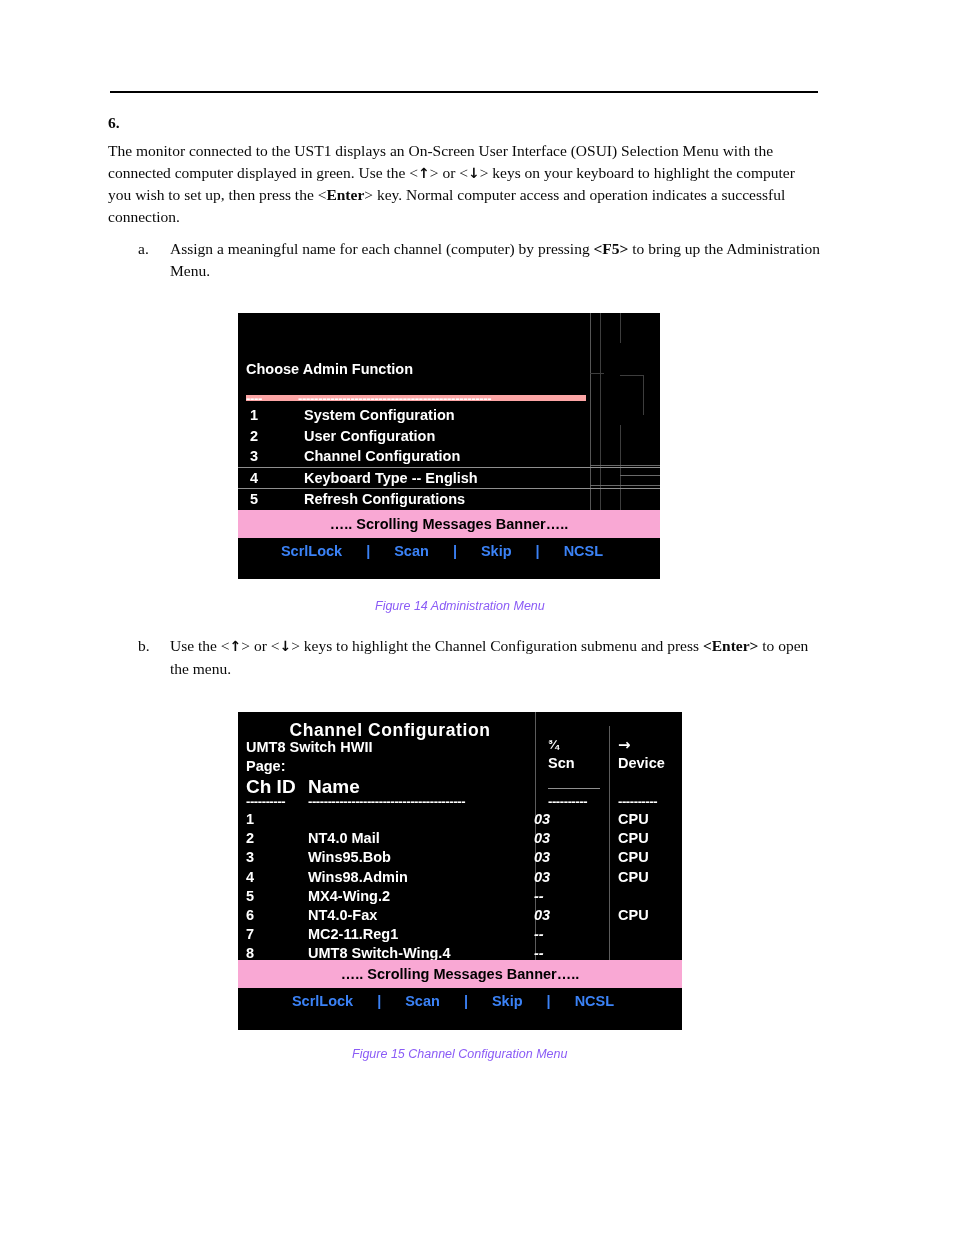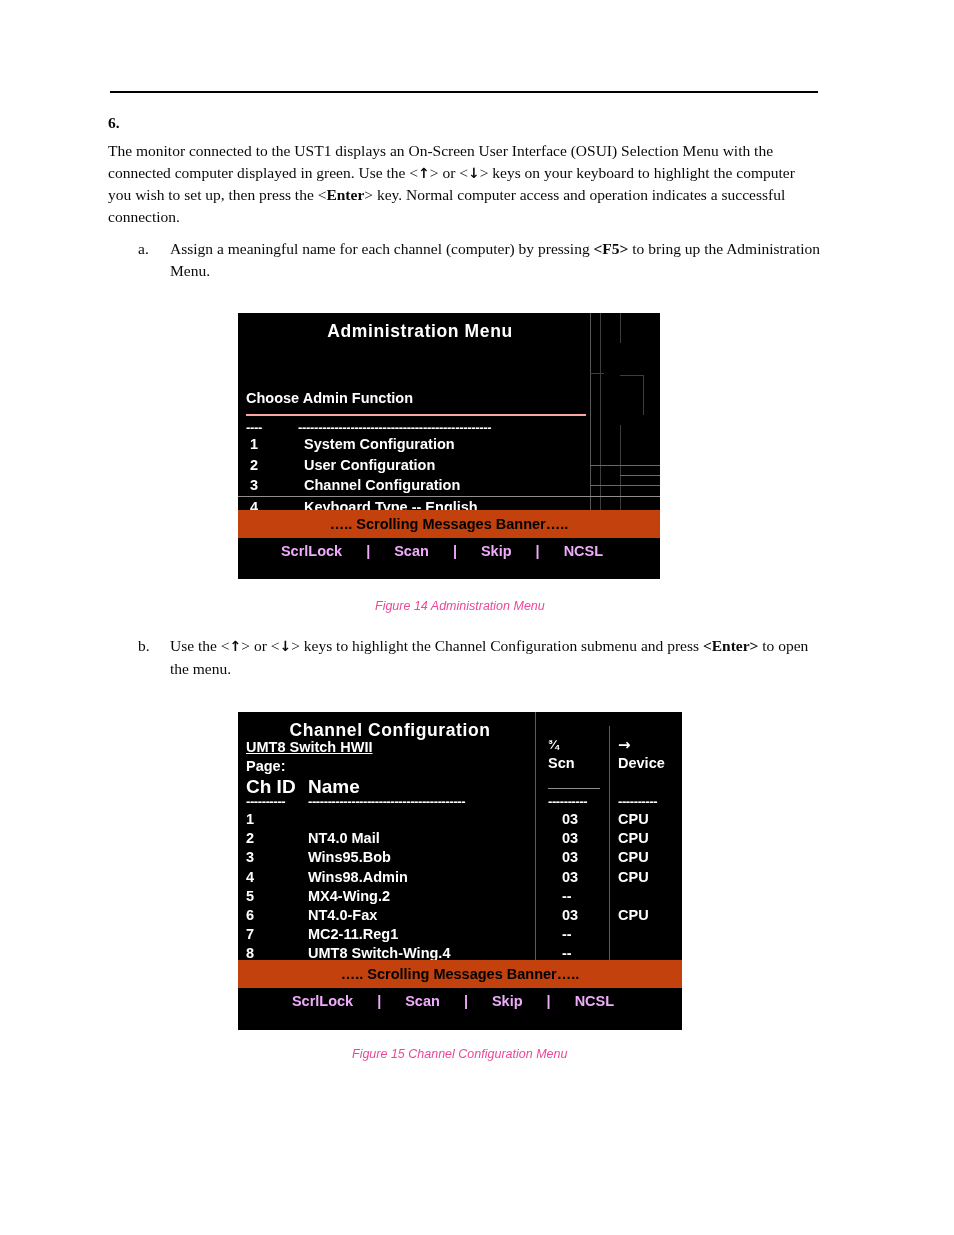--- a/index.html
+++ b/index.html
@@ -112,22 +112,22 @@
   .artifact-h { height: 1px; }
 
   
   .f14-body { position: relative; padding: 0 8px; }
   .f14-prompt {
     position: absolute;
     left: 8px;
     top: 48px;
     font-size: 14.5px;
     width: 340px;
-    border-bottom: 2px solid #fca5a5;
-    padding-bottom: 8px;
+    border-bottom: 6px solid #fca5a5;
+    padding-bottom: 18px;
   }
   .f14-dashes {
     position: absolute;
     left: 8px;
     top: 78px;
     font-size: 13px;
     letter-spacing: -0.3px;
     white-space: nowrap;
   }
   .f14-dash-a { display: inline-block; width: 52px; }
@@ -149,21 +149,21 @@
   .f14-item.rule-bottom { border-bottom: 1px solid #8f8f8f; }
   .f14-kbd-sep { padding: 0 4px; }
 
   
   .f15-sub {
     position: absolute;
     left: 8px;
     font-size: 14.5px;
     white-space: nowrap;
   }
-  #f15-switch { top: 27px; text-decoration: underline; }
+  #f15-switch { top: 27px; }
   #f15-page { top: 45.5px; }
   .f15-colhead {
     position: absolute;
     top: 64px;
     left: 8px;
     font-size: 19px;
   }
   .f15-colhead .ch { display: inline-block; width: 62px; }
   .f15-scn-head {
     position: absolute;
@@ -208,38 +208,38 @@
   .f15-rows { position: absolute; top: 98px; left: 0; width: 100%; }
   .f15-row {
     position: relative;
     height: 19.2px;
     font-size: 14.5px;
     line-height: 19.2px;
   }
   .f15-row span { position: absolute; top: 0; white-space: nowrap; }
   .c-ch  { left: 8px; }
   .c-name{ left: 70px; }
-  .c-scn { left: 324px; }
+  .c-scn { left: 296px; font-style: italic; }
   .c-dev { left: 380px; }
 
   
   .banner {
     position: absolute;
-    background: #c2410c;
+    background: #f9a8d4;
     color: #000000;
     text-align: center;
     font-size: 14.5px;
     font-weight: bold;
     display: flex;
     align-items: center;
     justify-content: center;
   }
   .statusbar {
     position: absolute;
-    color: #f0abfc;
+    color: #3b82f6;
     font-size: 14.5px;
     font-weight: bold;
     display: flex;
     align-items: center;
     justify-content: center;
     gap: 0px;
   }
   .statusbar .sb-item { padding: 0 22px; }
   .statusbar .sb-pipe { padding: 0 2px; }
 
@@ -247,21 +247,21 @@
   #fig14 .statusbar { left: 0px;  top: 225px; width: 408px; height: 26px; }
   #fig15 .banner    { left: 0px;  top: 248px; width: 444px; height: 28px; }
   #fig15 .statusbar { left: 0px;  top: 276px; width: 430px; height: 26px; }
 
   
   .caption {
     position: absolute;
     font-family: "Liberation Sans", "DejaVu Sans", sans-serif;
     font-style: italic;
     font-size: 12.5px;
-    color: #ec4899;
+    color: #8b5cf6;
     white-space: nowrap;
   }
   #cap14 { left: 375px; top: 599px; }
   #cap15 { left: 352px; top: 1047px; }
 </style>
 </head>
 <body>
 
 <div class="page">
 
@@ -278,21 +278,20 @@
 
   <div class="substep" id="substep-a">
     <div class="substep-letter">a.</div>
     <div class="substep-text">
       <span>Assign a meaningful name for each channel (computer) by pressing </span><span class="key">&lt;F5&gt;</span><span> to bring up the Administration Menu.</span>
     </div>
   </div>
 
   <div class="osui" id="fig14">
 
-    <div class="osui-title">Administration  Menu</div>
 
     <div class="artifact artifact-v" style="left:352px; top:0px;  height:197px;"></div>
     <div class="artifact artifact-v" style="left:362px; top:0px;  height:197px; background:#3d3d3d;"></div>
     <div class="artifact artifact-v" style="left:382px; top:0px;  height:30px; background:#3d3d3d;"></div>
     <div class="artifact artifact-v" style="left:382px; top:112px; height:85px; background:#3d3d3d;"></div>
     <div class="artifact artifact-v" style="left:405px; top:62px;  height:40px; background:#3d3d3d;"></div>
     <div class="artifact artifact-h" style="left:352px; top:60px;  width:14px; background:#3d3d3d;"></div>
     <div class="artifact artifact-h" style="left:382px; top:62px;  width:24px; background:#3d3d3d;"></div>
     <div class="artifact artifact-h" style="left:352px; top:152px; width:70px; background:#6a6a6a;"></div>
     <div class="artifact artifact-h" style="left:352px; top:172px; width:70px; background:#6a6a6a;"></div>

